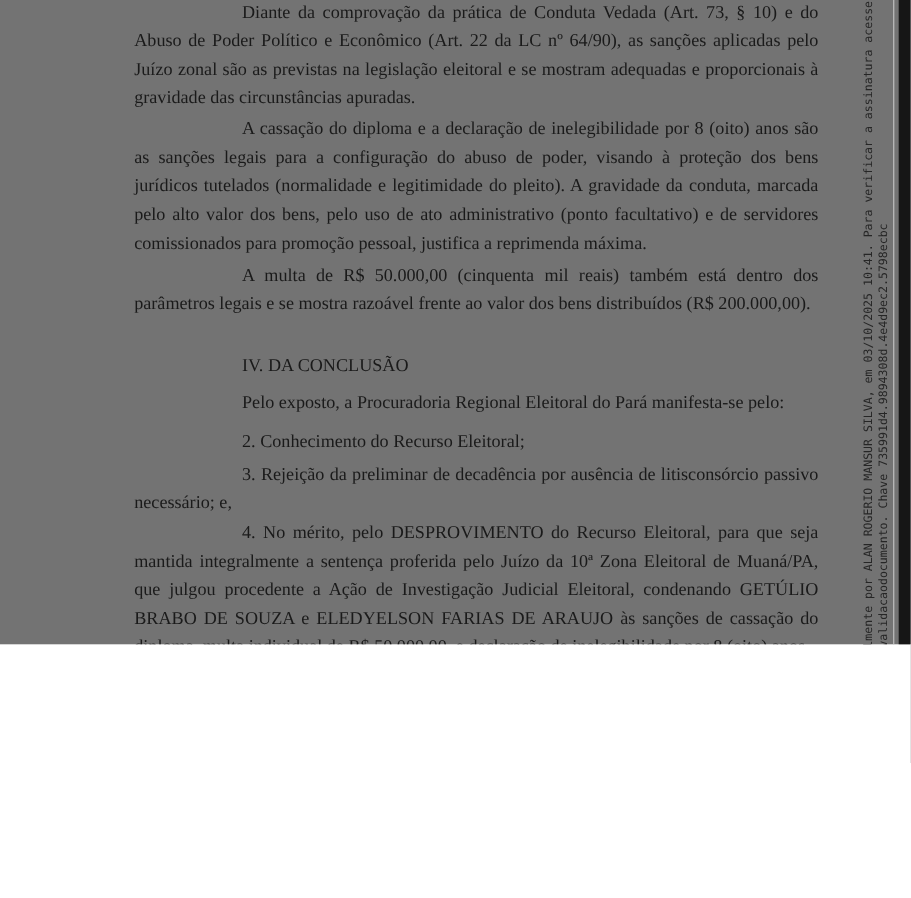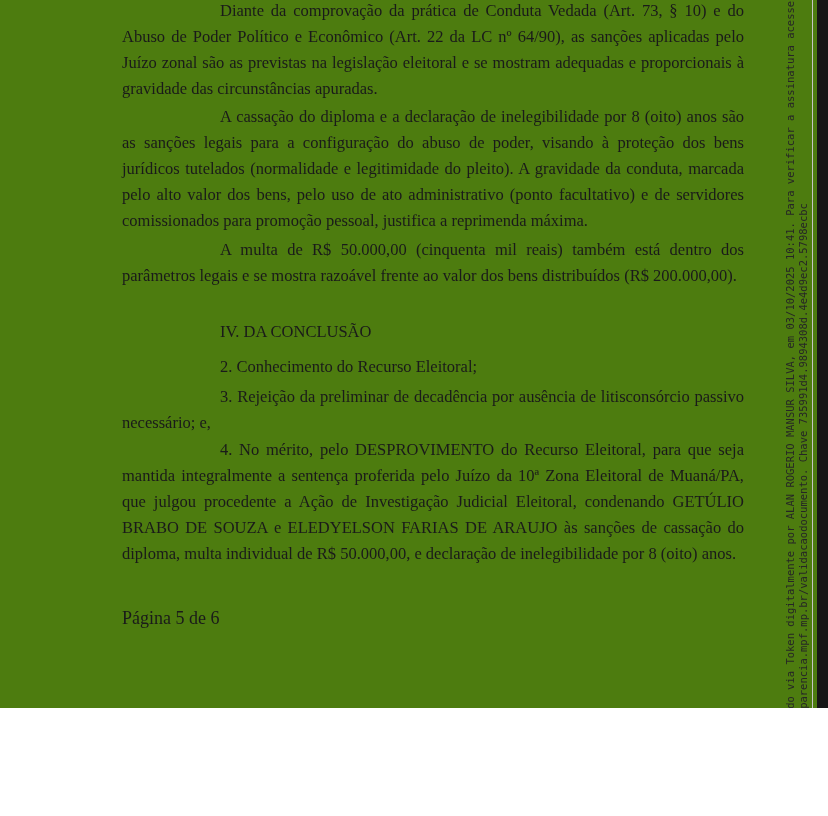--- a/index.html
+++ b/index.html
@@ -1,20 +1,20 @@
 <!DOCTYPE html>
 <html><head>
 <meta charset="utf-8">
 <style>
   html, body { margin: 0; padding: 0; background: #ffffff; }
   .page {
     position: relative;
     width: 828px;
-    height: 708px;
-    background: #4d7c0f;
+    height: 586px;
+    background: #737373;
     overflow: hidden;
     font-family: "Liberation Serif", serif;
     color: #1a1a1a;
   }
   .content {
     position: absolute;
     left: 122px;
     top: -2px;
     width: 622px;
     font-size: 16.5px;
@@ -83,20 +83,21 @@
 
 <div class="page">
 
   <div class="content">
     <p>Diante da comprovação da prática de Conduta Vedada (Art. 73, § 10) e do Abuso de Poder Político e Econômico (Art. 22 da LC nº 64/90), as sanções aplicadas pelo Juízo zonal são as previstas na legislação eleitoral e se mostram adequadas e proporcionais à gravidade das circunstâncias apuradas.</p>
     <p class="mt2">A cassação do diploma e a declaração de inelegibilidade por 8 (oito) anos são as sanções legais para a configuração do abuso de poder, visando à proteção dos bens jurídicos tutelados (normalidade e legitimidade do pleito). A gravidade da conduta, marcada pelo alto valor dos bens, pelo uso de ato administrativo (ponto facultativo) e de servidores comissionados para promoção pessoal, justifica a reprimenda máxima.</p>
     <p class="mt3">A multa de R$ 50.000,00 (cinquenta mil reais) também está dentro dos parâmetros legais e se mostra razoável frente ao valor dos bens distribuídos (R$ 200.000,00).</p>
 
     <p class="heading mt30">IV. DA CONCLUSÃO</p>
 
+    <p class="mt8">Pelo exposto, a Procuradoria Regional Eleitoral do Pará manifesta-se pelo:</p>
 
     <p class="mt9">2. Conhecimento do Recurso Eleitoral;</p>
     <p class="mt4">3. Rejeição da preliminar de decadência por ausência de litisconsórcio passivo necessário; e,</p>
     <p class="mt1">4. No mérito, pelo DESPROVIMENTO do Recurso Eleitoral, para que seja mantida integralmente a sentença proferida pelo Juízo da 10ª Zona Eleitoral de Muaná/PA, que julgou procedente a Ação de Investigação Judicial Eleitoral, condenando GETÚLIO BRABO DE SOUZA e ELEDYELSON FARIAS DE ARAUJO às sanções de cassação do diploma, multa individual de R$ 50.000,00, e declaração de inelegibilidade por 8 (oito) anos.</p>
 
 
     <p class="page-number mt41">Página 5 de 6</p>
   </div>
 
   <div class="signature-sidebar">

